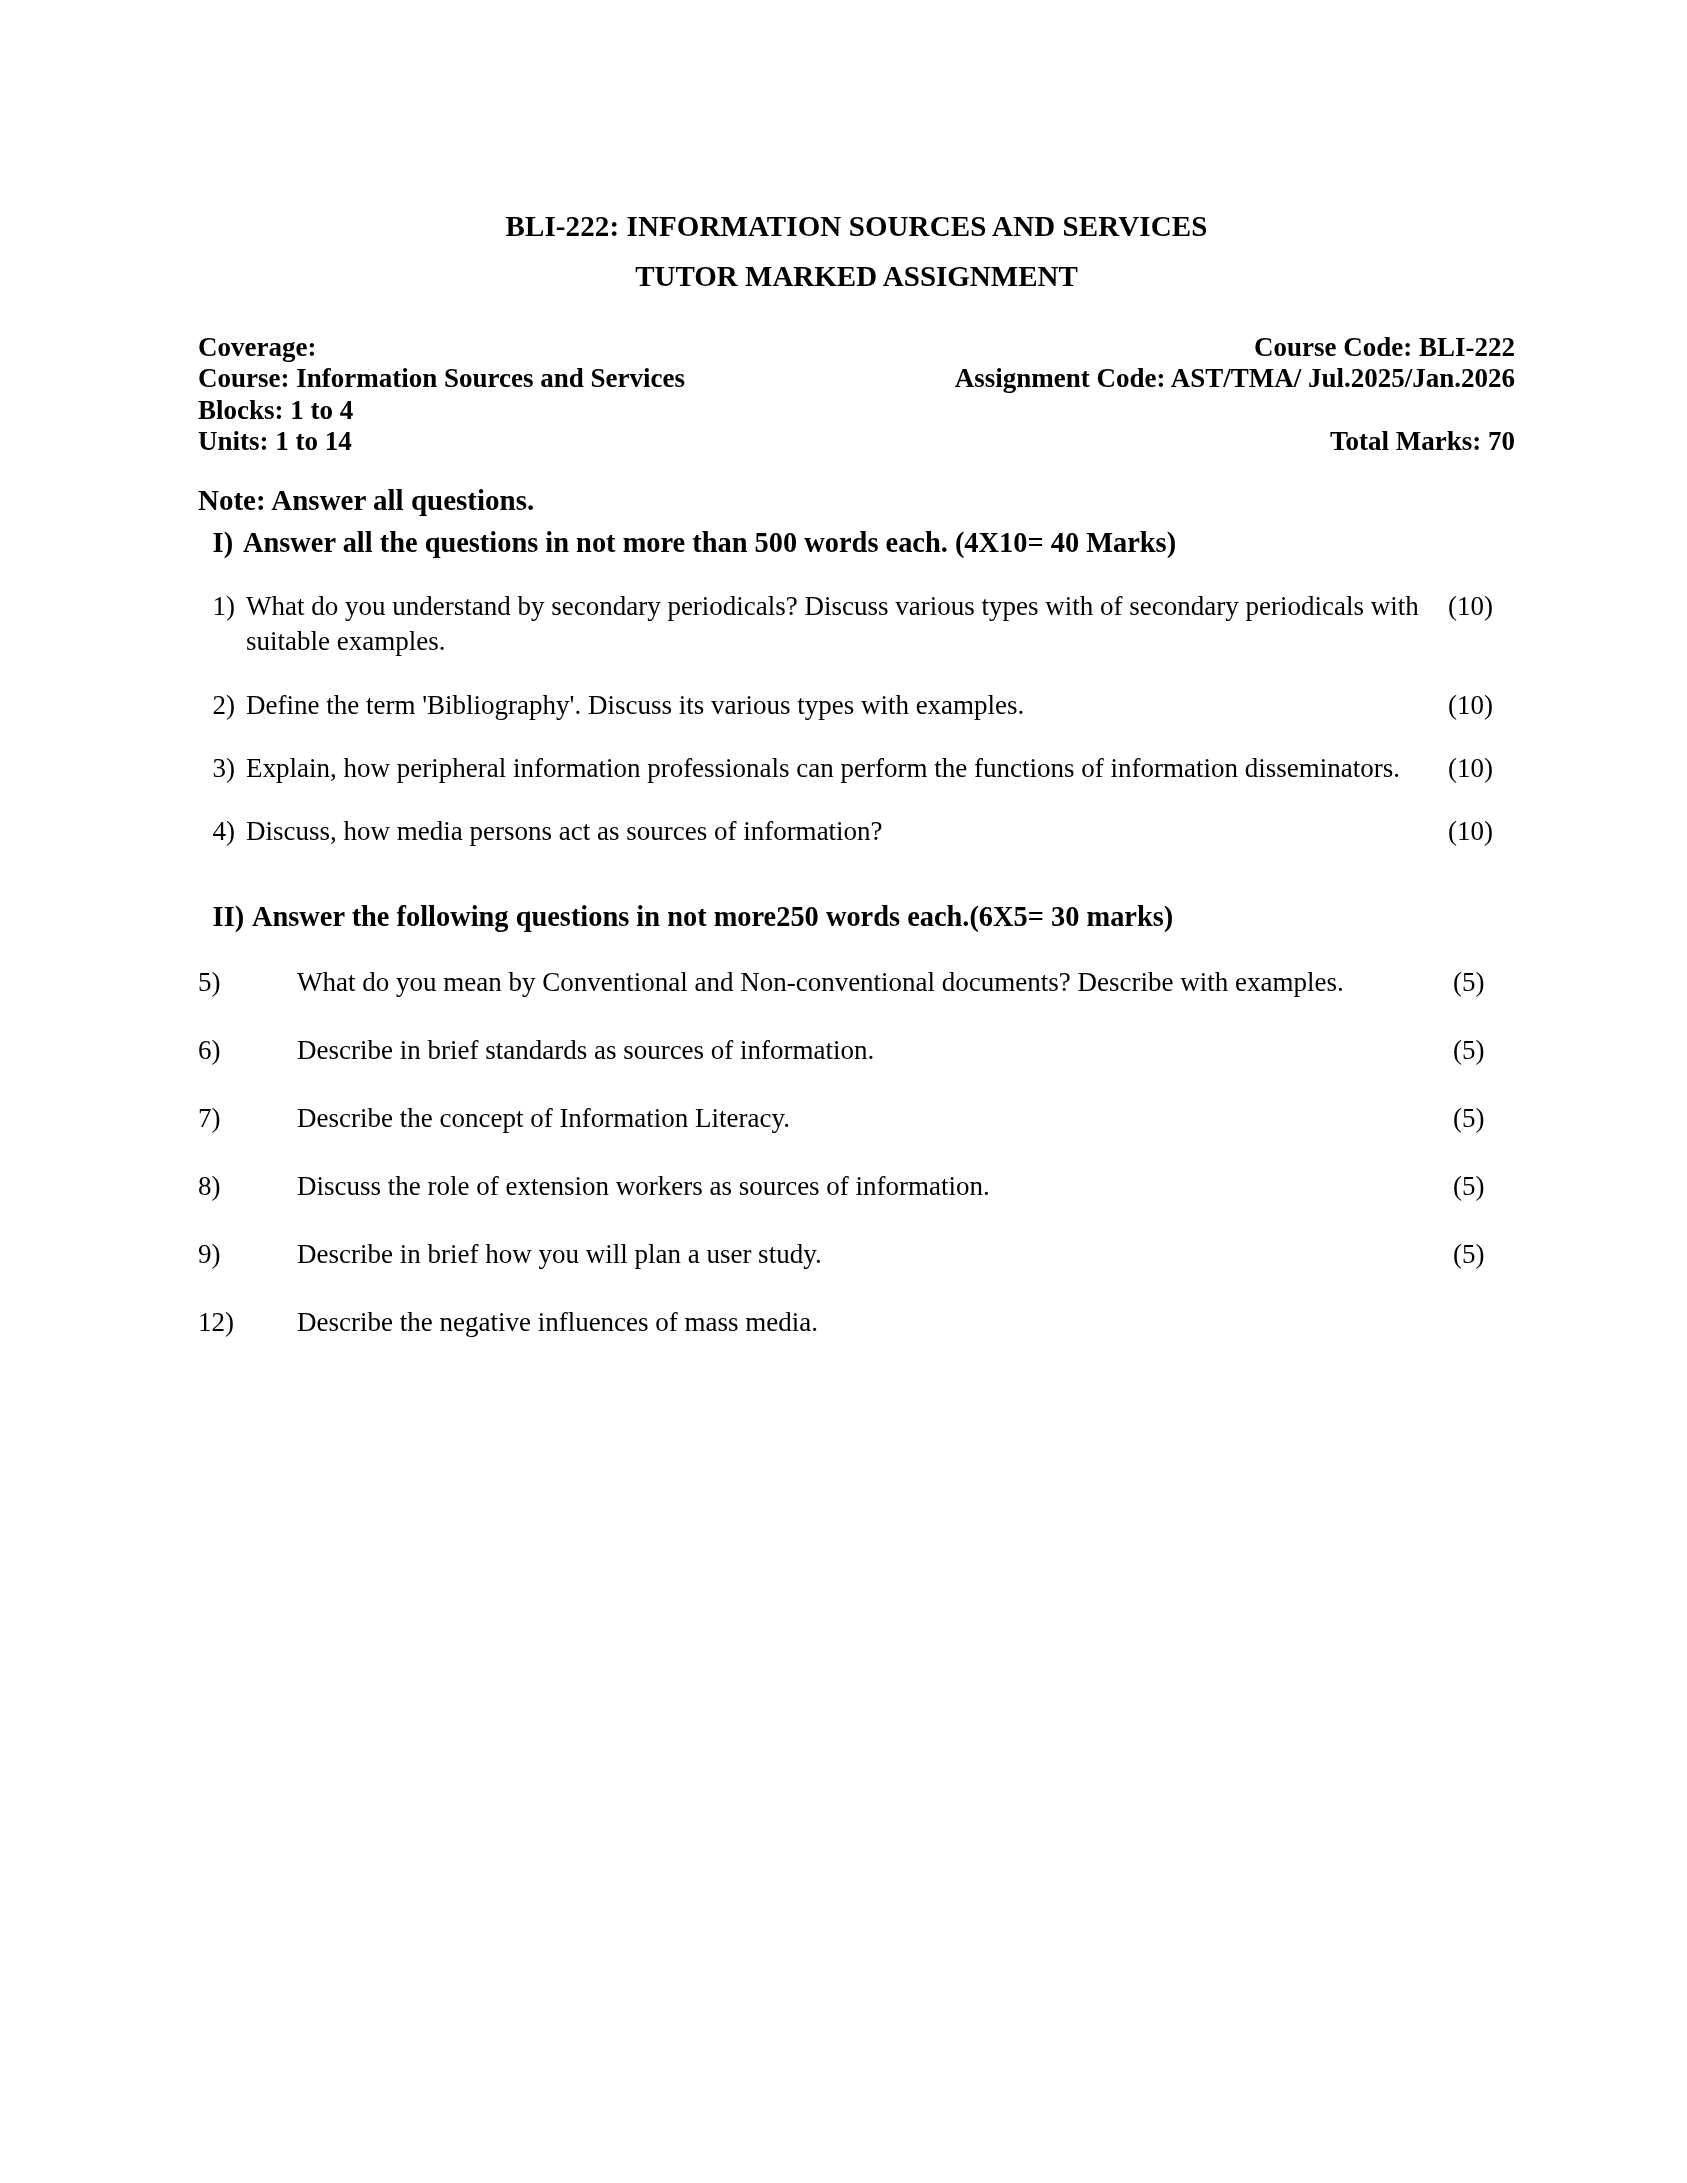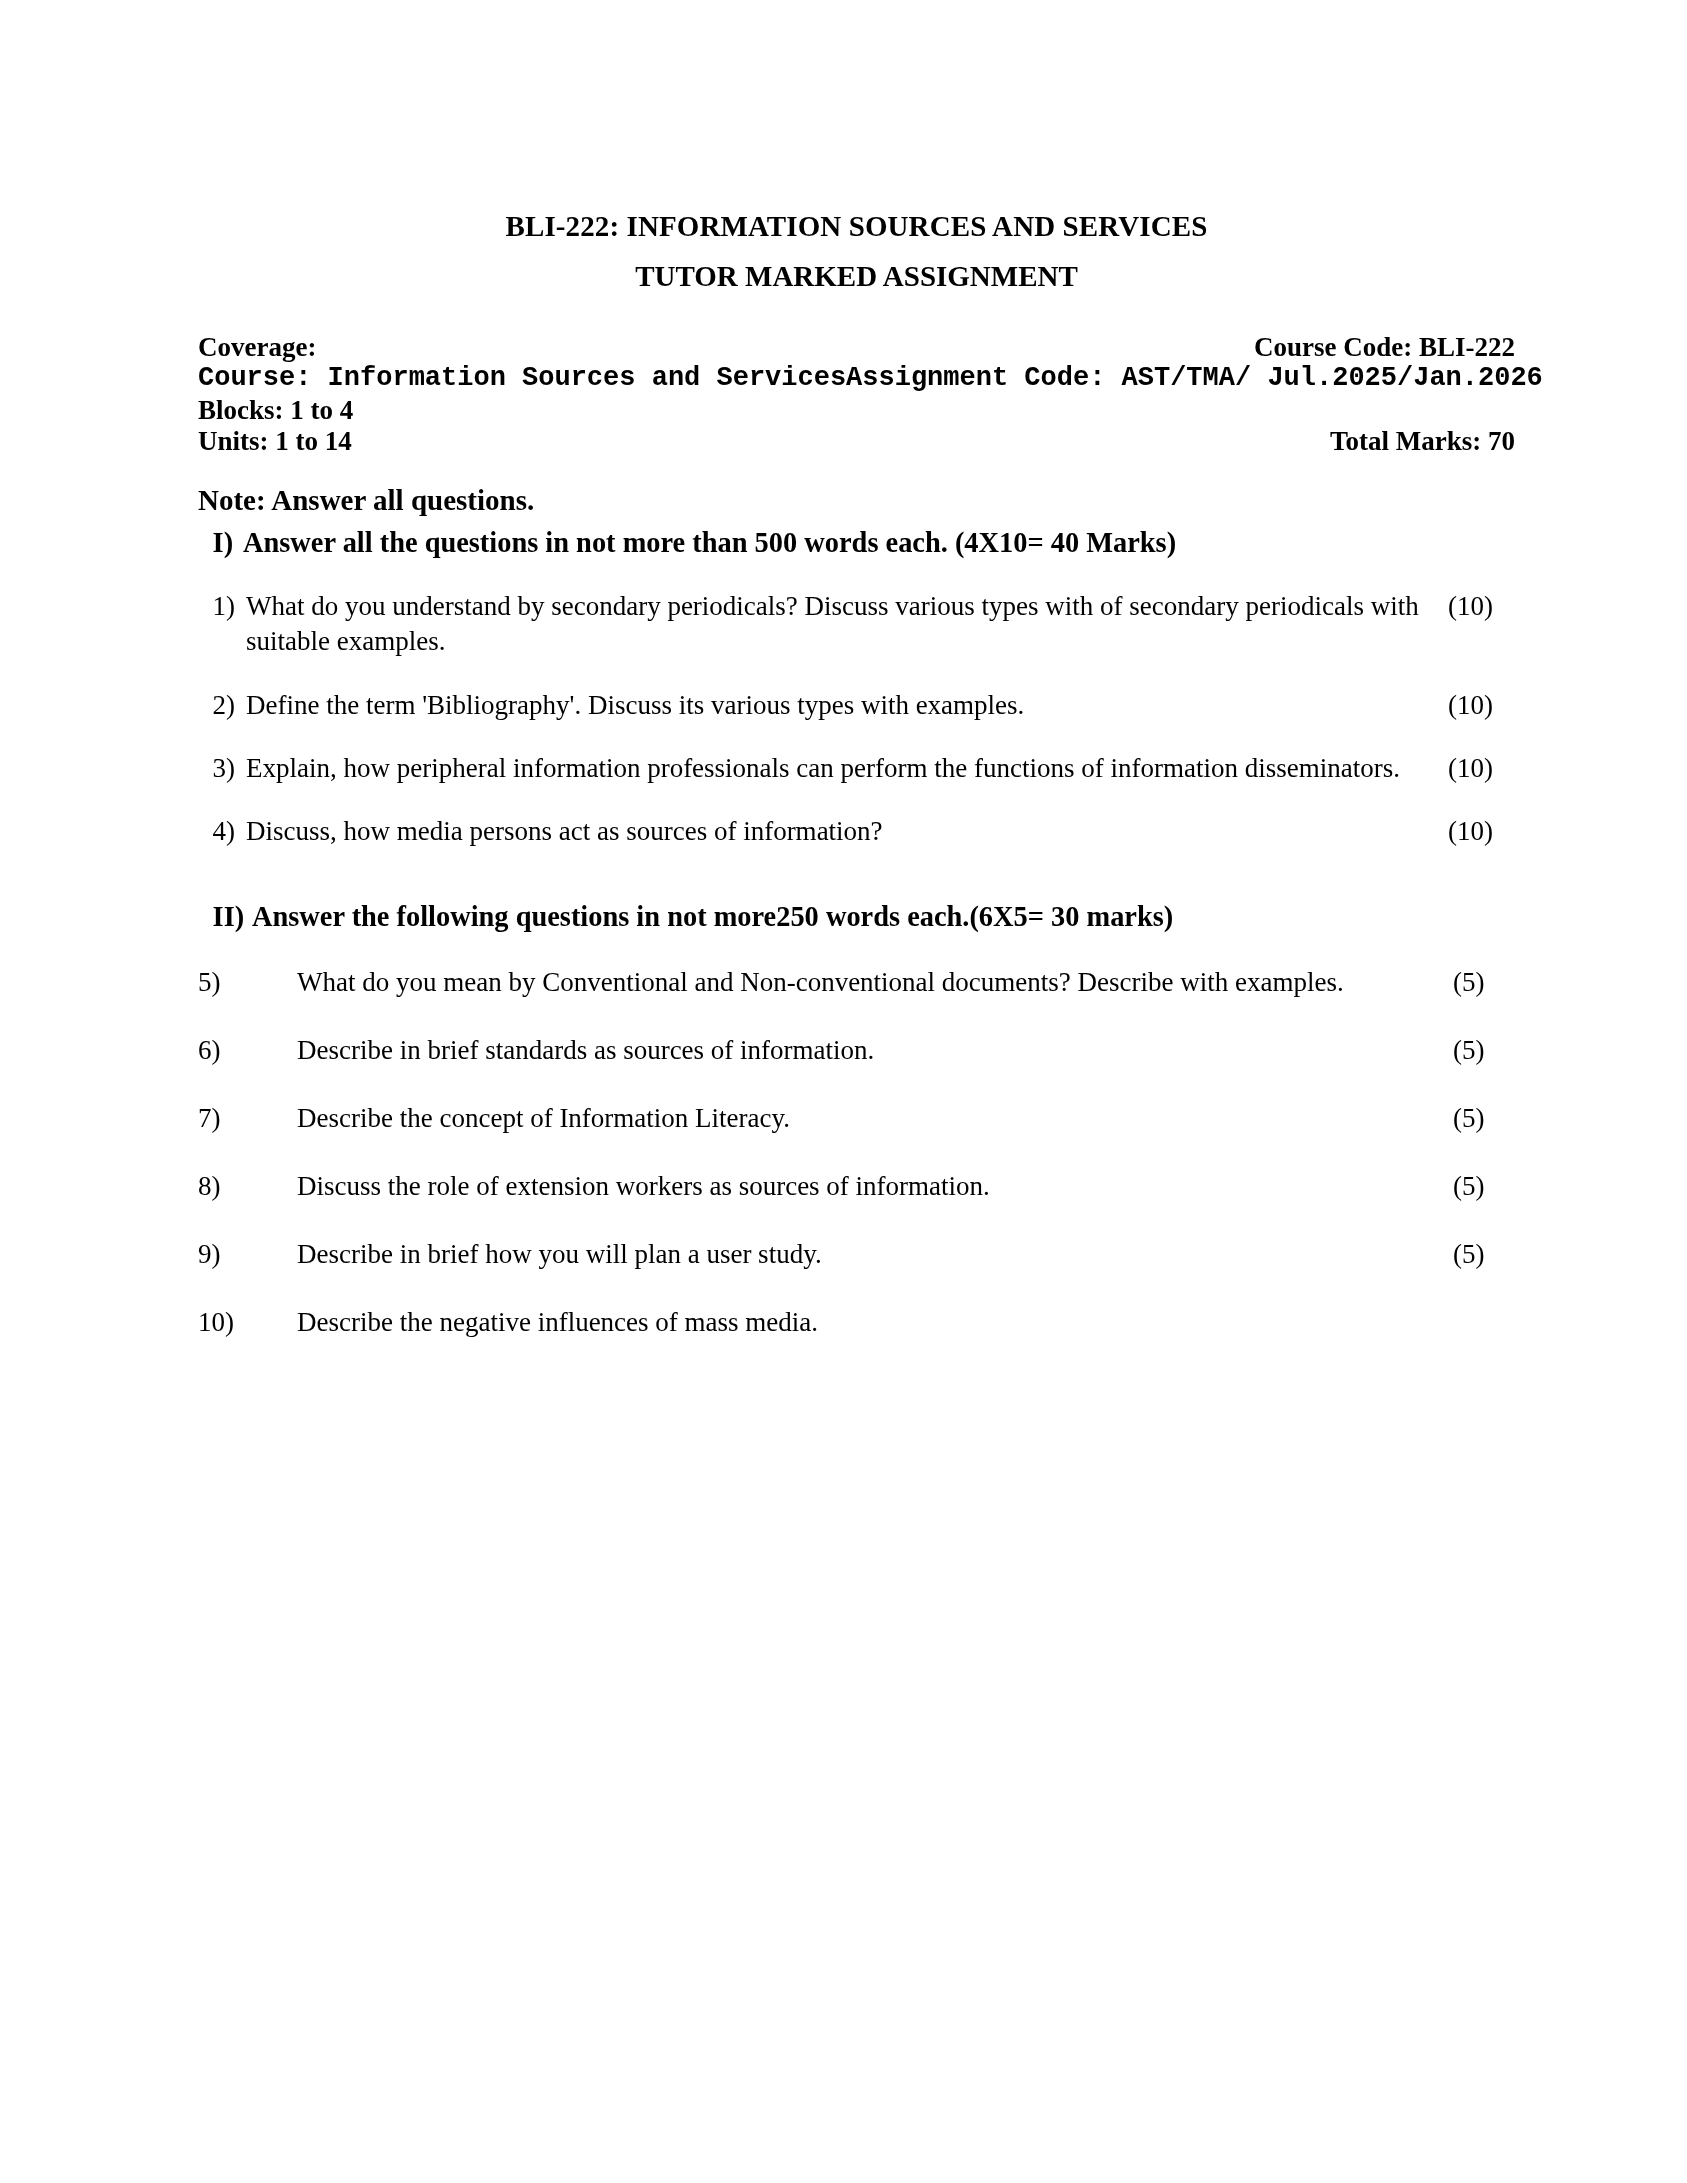--- a/index.html
+++ b/index.html
@@ -56,24 +56,23 @@
     justify-content: space-between;
     align-items: baseline;
     white-space: pre;
   }
   .meta-row .left { text-align: left; }
   .meta-row .right { text-align: right; }
   .meta-row.single .left { width: 100%; }
 
   .meta-row-course {
     display: flex;
-    justify-content: flex-start;
+    justify-content: space-between;
     align-items: baseline;
     white-space: pre;
-    font-family: Liberation Mono, monospace;
   }
   .meta-row-course .gap { width: 17px; display: inline-block; }
 
   
   .note-block {
     margin-top: 26px;
     font-size: 29px;
     font-weight: bold;
     line-height: 1.2;
   }
@@ -267,21 +266,21 @@
         <span class="marks">(5)</span>
       </div>
 
       <div class="q2">
         <span class="num">9)</span>
         <span class="body">Describe in brief how you will plan a user study.</span>
         <span class="marks">(5)</span>
       </div>
 
       <div class="q2">
-        <span class="num">10)</span>
+        <span class="num">12)</span>
         <span class="body">Describe the negative influences of mass media.</span>
         <span class="marks"></span>
       </div>
 
     </div>
 
   </div>
 
   <div class="page-number">7</div>
 </div>

